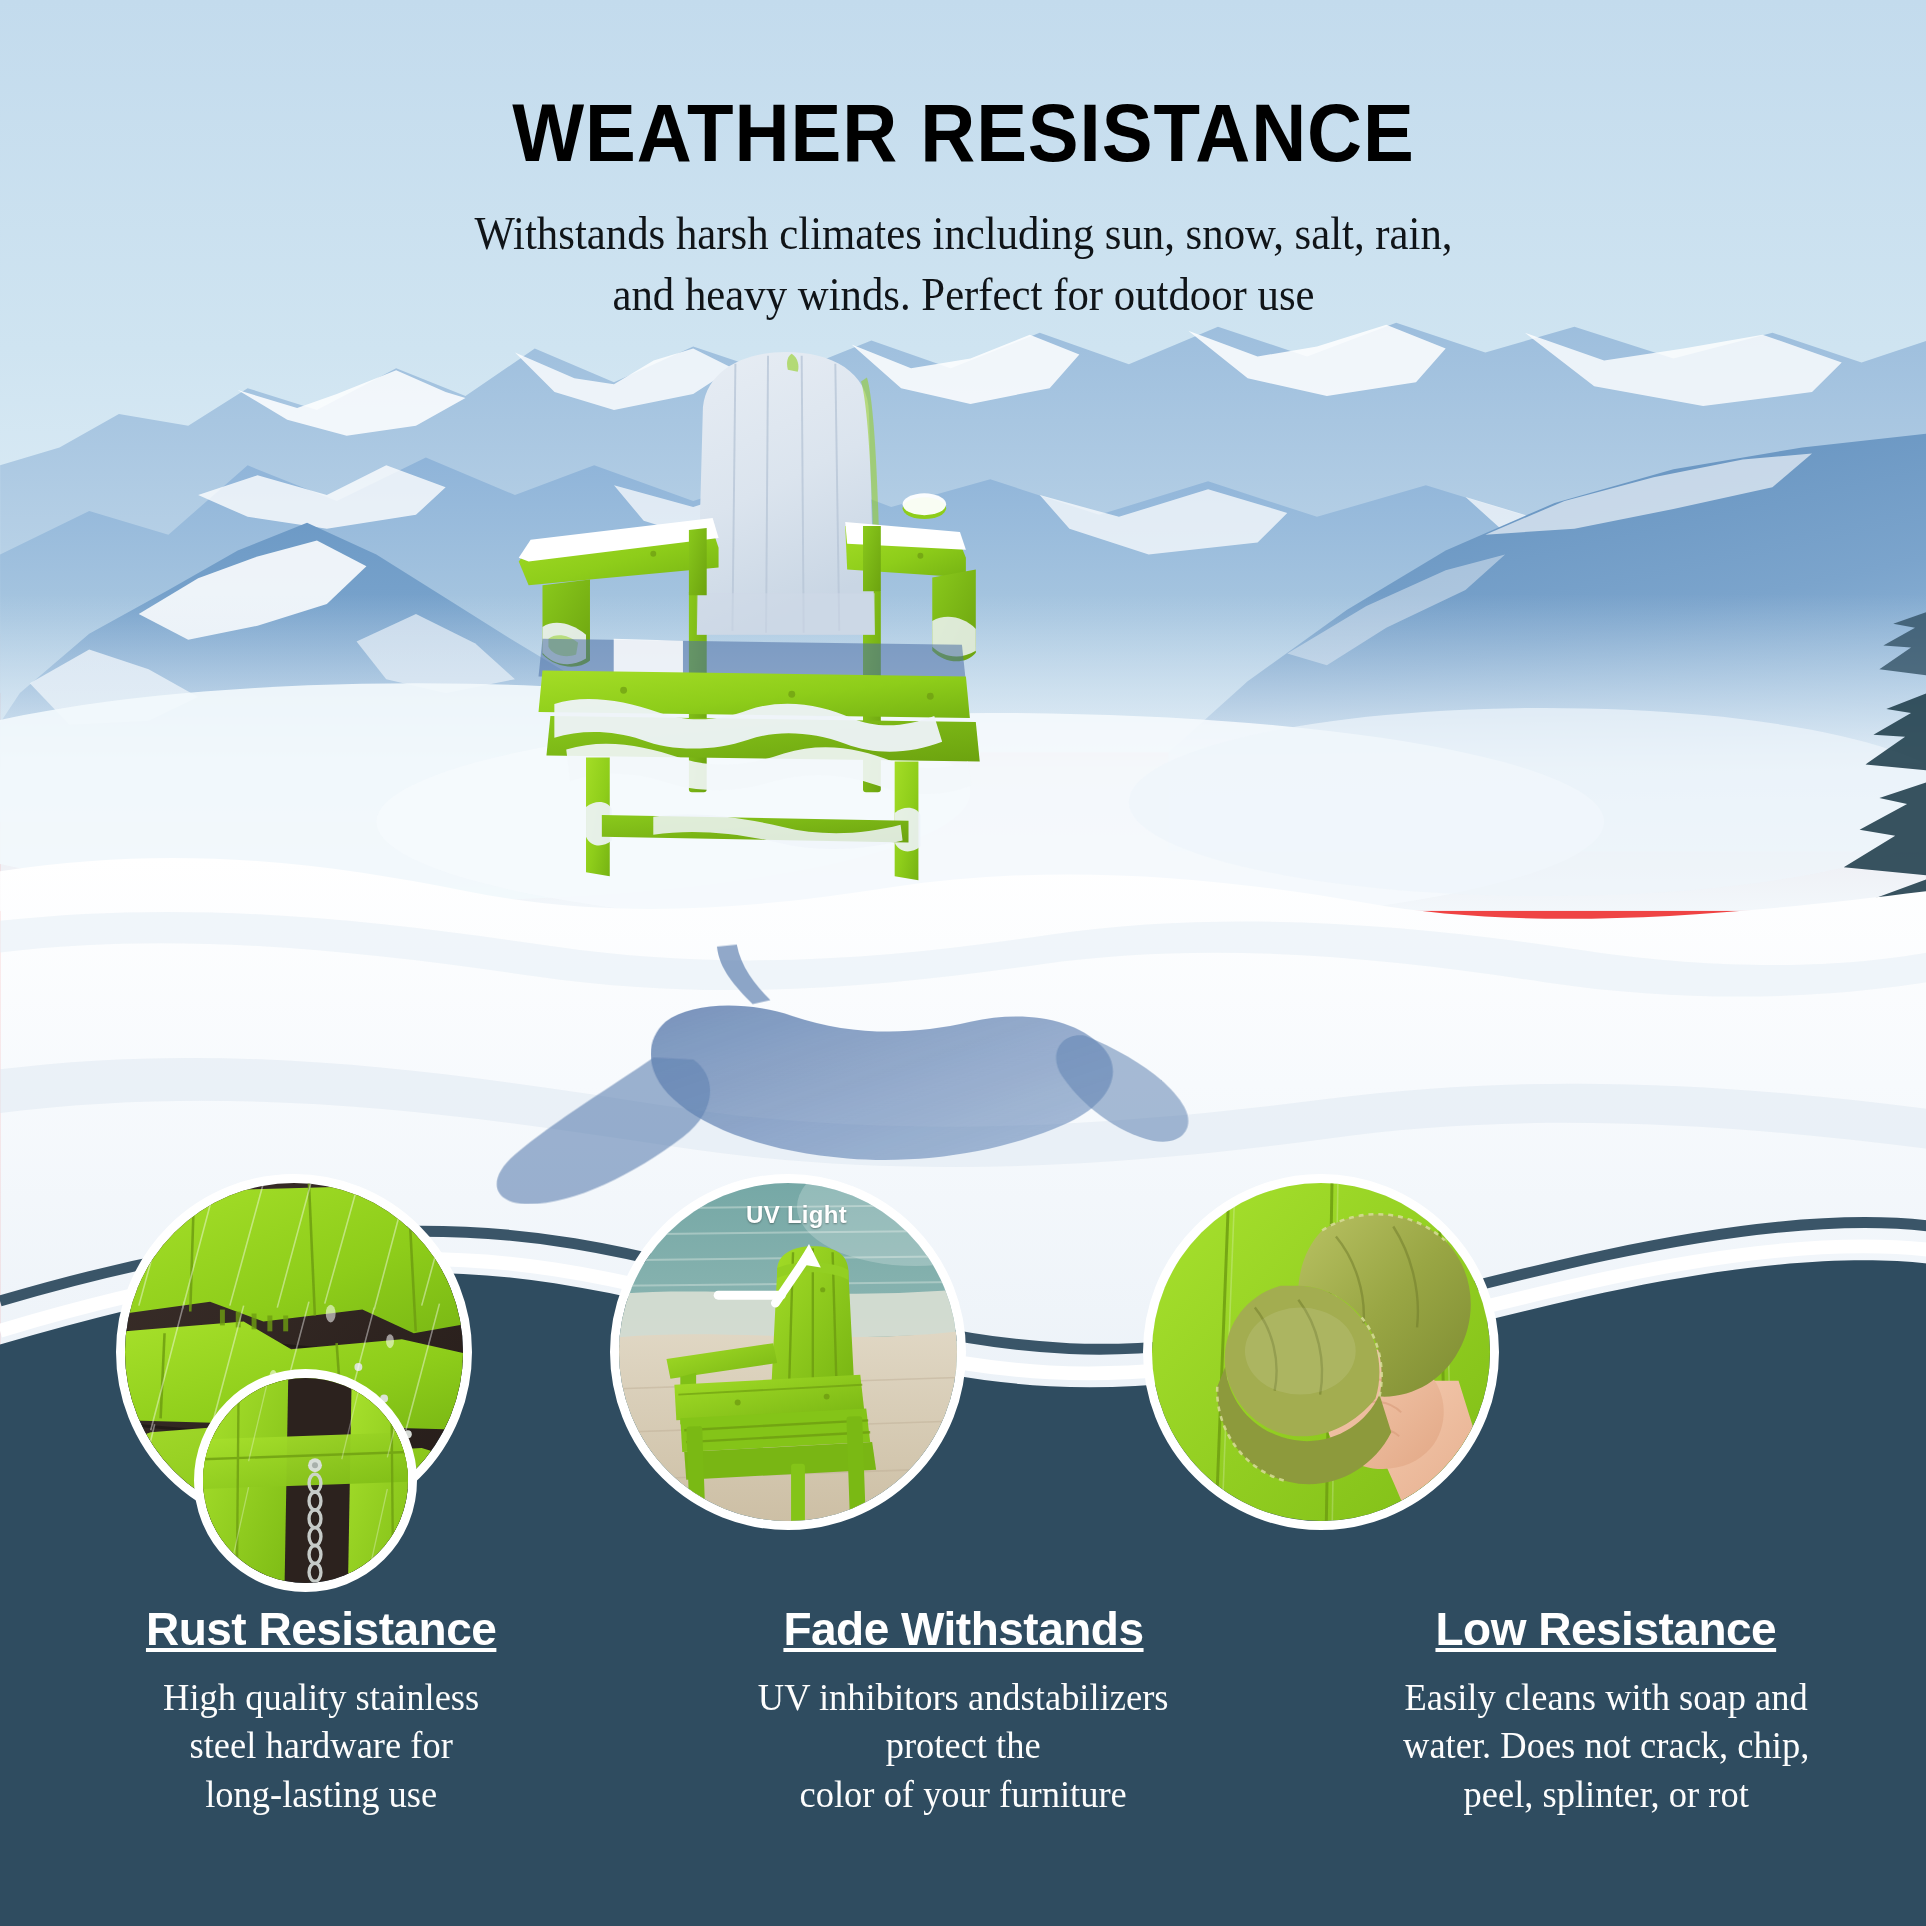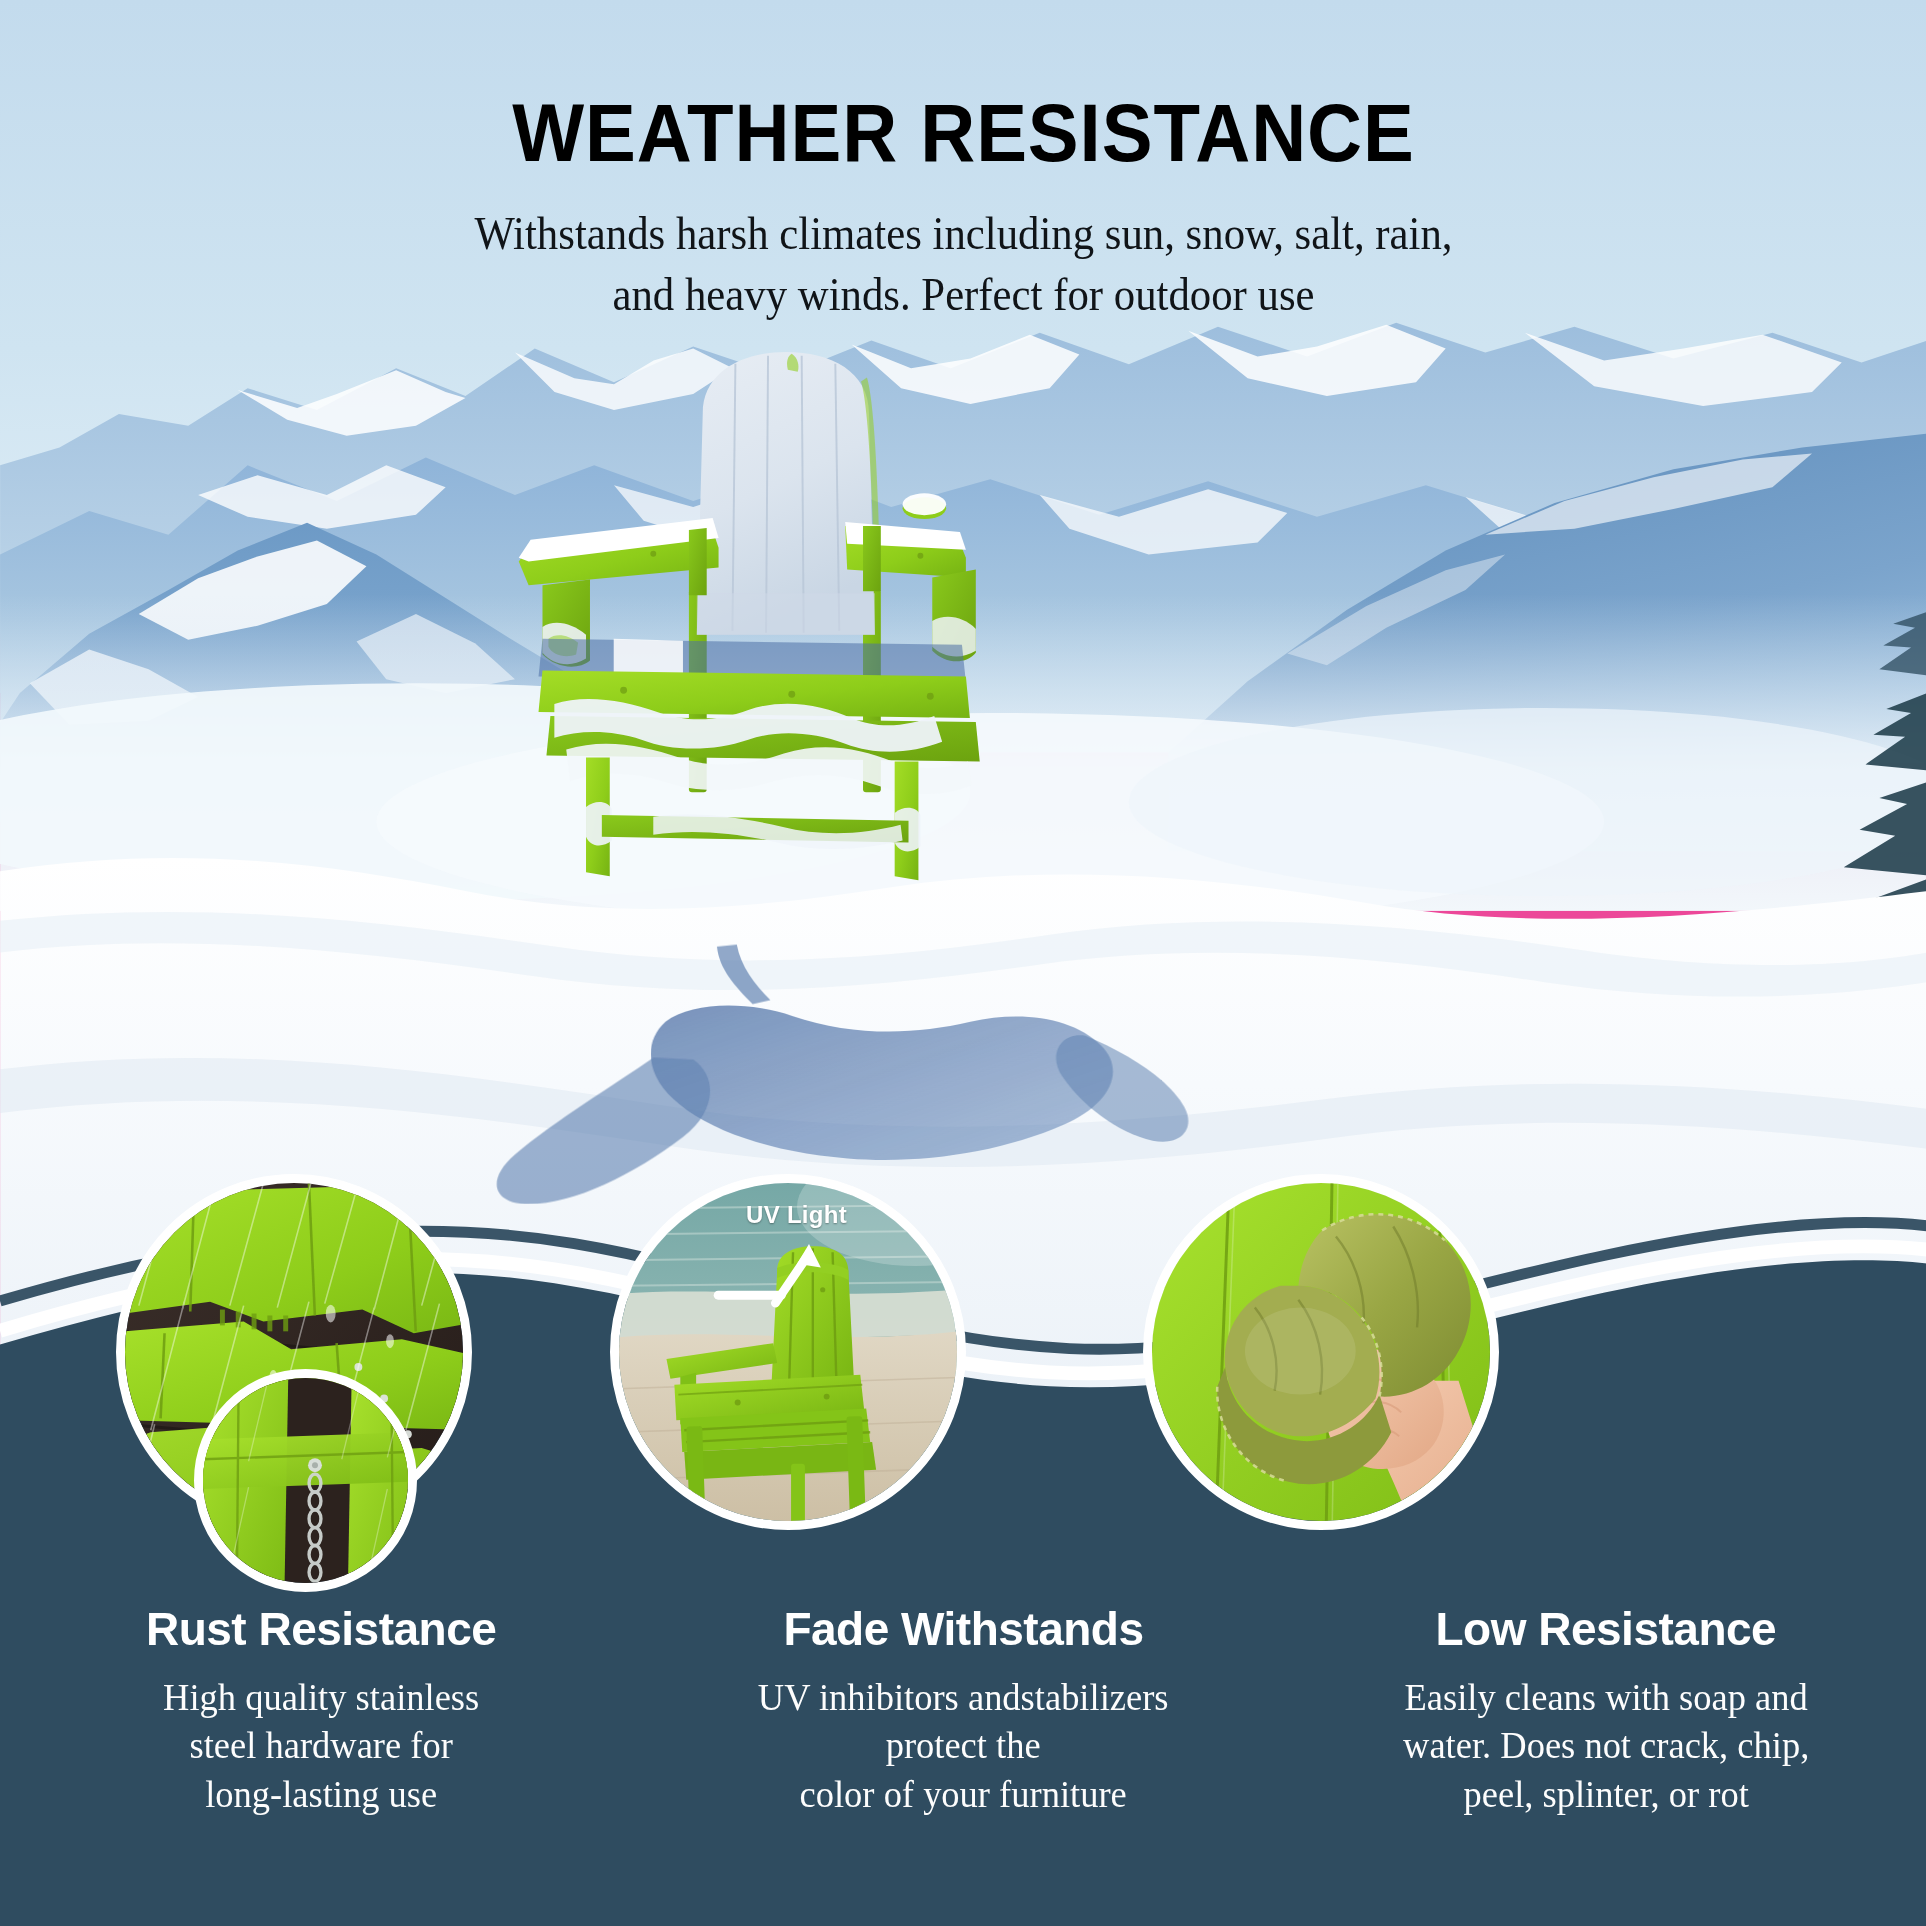--- a/index.html
+++ b/index.html
@@ -9,21 +9,21 @@
   }
   body {
     font-family: "Liberation Sans", sans-serif;
   }
 
   .poster {
     position: relative;
     width: 1927px;
     height: 1927px;
     overflow: hidden;
-    background: #ec4899;
+    background: #ef4444;
   }
 
   
   .sky {
     position: absolute;
     left: 0; top: 0;
     width: 1927px;
     height: 614px;
     background: linear-gradient(180deg, #c3dbed 0%, #c9dfef 42%, #d5e7f3 78%, #dfeef7 100%);
   }
@@ -141,20 +141,21 @@
     box-sizing: border-box;
   }
   .feature-title {
     margin: 0;
     font-family: "Liberation Sans", sans-serif;
     font-weight: 700;
     font-size: 46px;
     letter-spacing: -0.5px;
     color: #ffffff;
     line-height: 1.1;
+    text-decoration: underline;
   }
   .feature-desc {
     margin: 0;
     padding-top: 18px;
     font-family: "Liberation Serif", "DejaVu Serif", serif;
     font-size: 38px;
     line-height: 1.28;
     color: #fdfdfd;
     transform: scaleX(0.96);
   }

